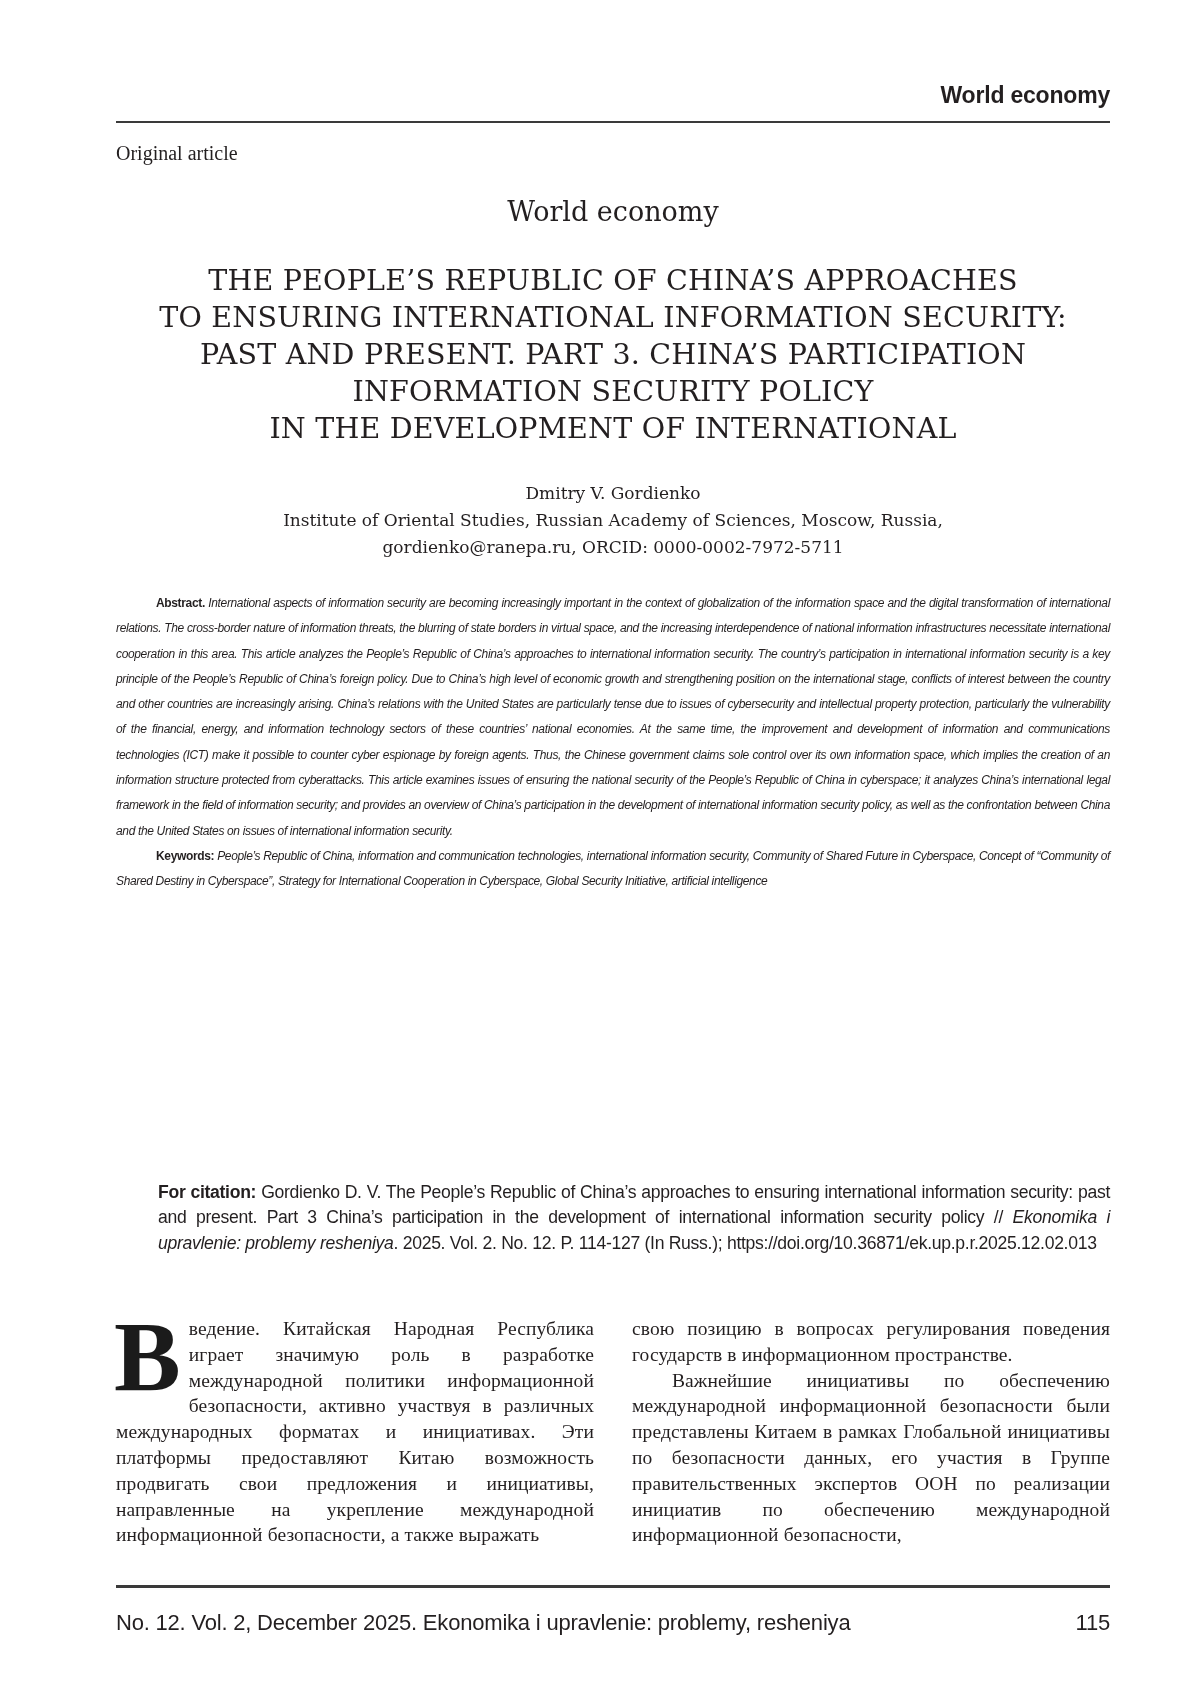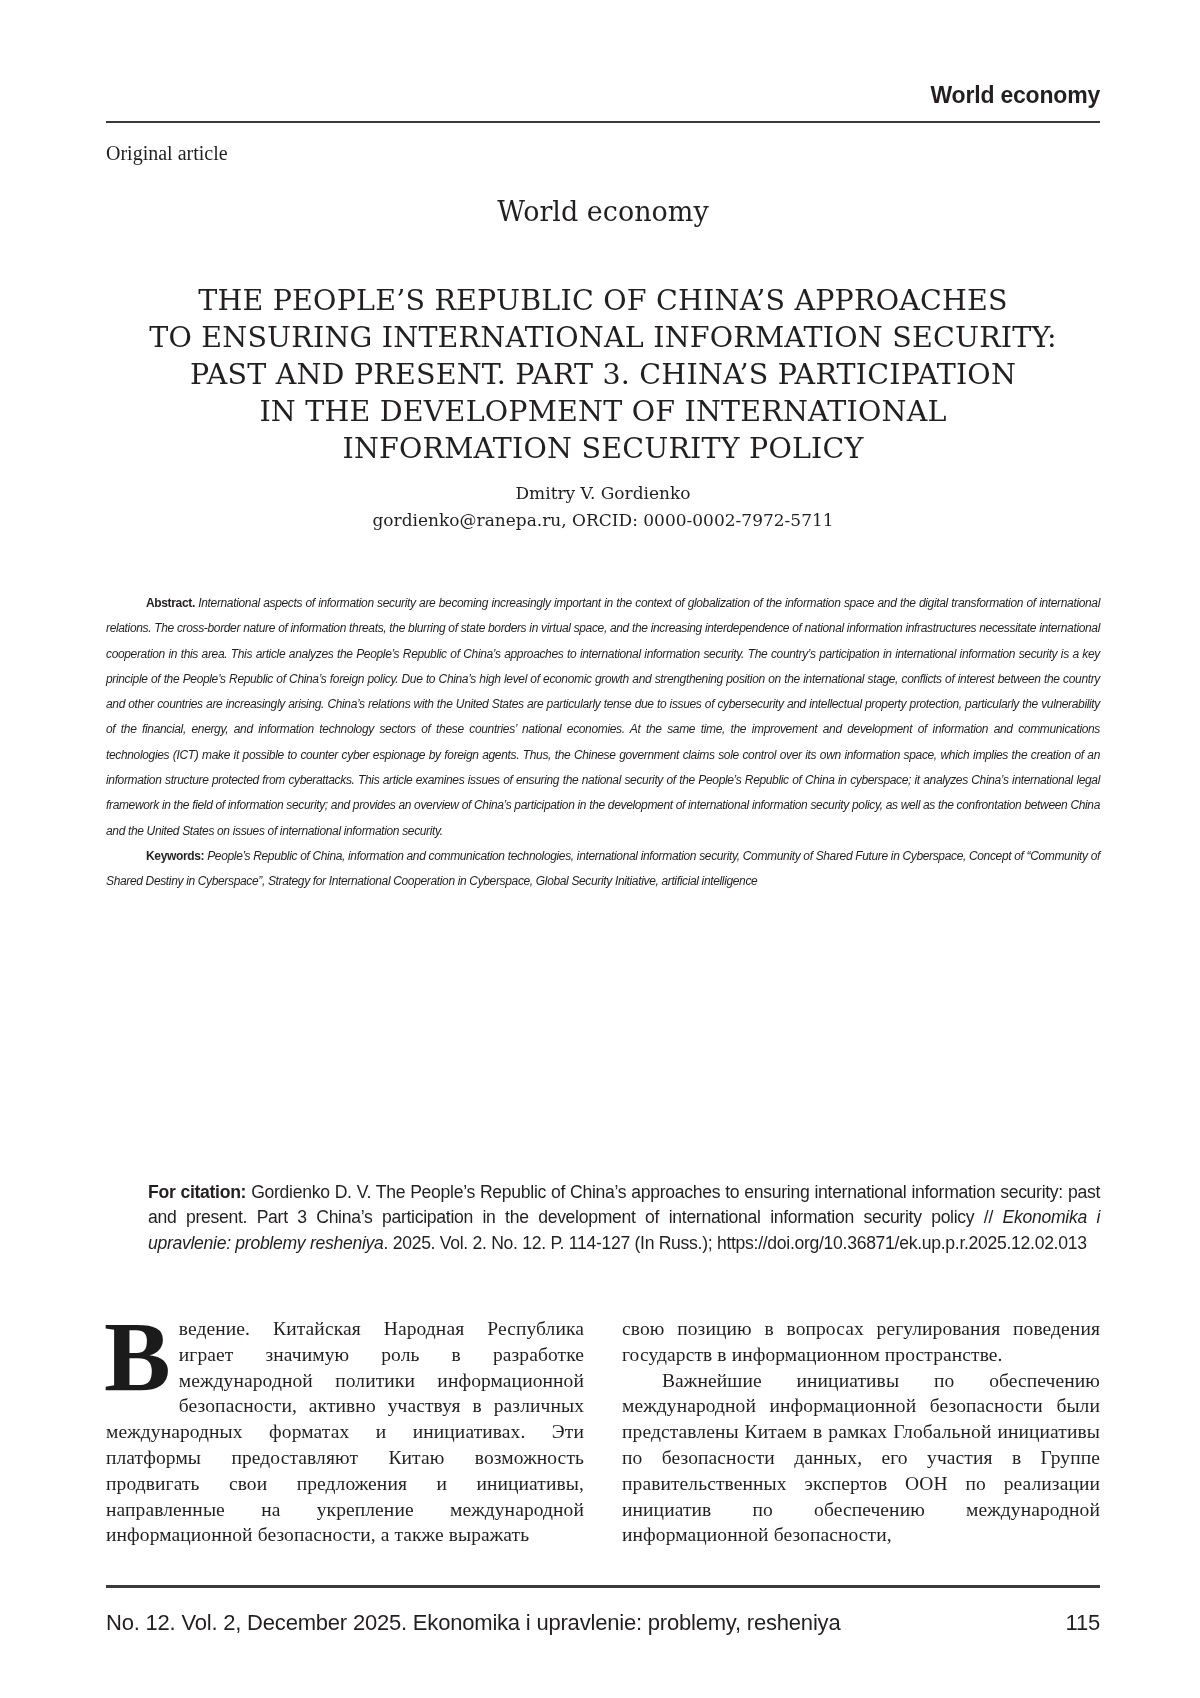--- a/index.html
+++ b/index.html
@@ -1,25 +1,25 @@
 <!DOCTYPE html>
 <html><head>
 <meta charset="utf-8">
 <style>
   html, body { margin: 0; padding: 0; background: #ffffff; }
   body { width: 1200px; height: 1698px; position: relative; overflow: hidden; color: #231f20; }
-  .page { position: absolute; left: 106px; top: 0; width: 994px; height: 1460px; }
+  .page { position: absolute; left: 116px; top: 0; width: 994px; height: 1460px; }
 
   .running-head { position: absolute; right: 0; top: 82px; font-family: "Liberation Sans", sans-serif; font-weight: bold; font-size: 23px; letter-spacing: -0.2px; }
   .head-rule { position: absolute; left: 0; right: 0; top: 121px; height: 0; border-top: 2px solid #3a3a3a; }
 
   .article-type { position: absolute; left: 0; top: 142px; font-family: "Liberation Serif", serif; font-size: 20px; }
   .section-title { position: absolute; left: 0; right: 0; top: 196px; text-align: center; font-family: "DejaVu Serif", serif; font-size: 27px; }
 
-  .title { position: absolute; left: 0; right: 0; top: 262px; text-align: center; font-family: "DejaVu Serif", serif; font-size: 28.5px; line-height: 37px; letter-spacing: 0.2px; margin-top: 20px; }
+  .title { position: absolute; left: 0; right: 0; top: 262px; text-align: center; font-family: "DejaVu Serif", serif; font-size: 28.5px; line-height: 37px; letter-spacing: 0.2px; }
   .title div { white-space: nowrap; }
 
   .author-block { position: absolute; left: 0; right: 0; top: 480px; text-align: center; font-family: "DejaVu Serif", serif; font-size: 17px; line-height: 27px; }
   .author-block div { white-space: nowrap; }
 
   .abstract { position: absolute; left: 0; right: 0; top: 591px; font-family: "Liberation Sans", sans-serif; font-style: italic; font-size: 12px; line-height: 25.3px; text-align: justify; letter-spacing: -0.35px; }
   .abstract p { margin: 0; text-indent: 40px; }
   .abstract .lbl { font-weight: bold; font-style: normal; }
 
   .citation { position: absolute; left: 42px; right: 0; top: 1180px; font-family: "Liberation Sans", sans-serif; font-size: 17.6px; line-height: 25.3px; text-align: justify; letter-spacing: -0.3px; }
@@ -44,26 +44,27 @@
   <div class="running-head">World economy</div>
   <div class="head-rule"></div>
 
   <div class="article-type">Original article</div>
   <div class="section-title">World economy</div>
 
   <div class="title">
     <div>THE PEOPLE’S REPUBLIC OF CHINA’S APPROACHES</div>
     <div>TO ENSURING INTERNATIONAL INFORMATION SECURITY:</div>
     <div>PAST AND PRESENT. PART 3. CHINA’S PARTICIPATION</div>
+    <div>INFORMATION SECURITY POLICY</div>
     <div>IN THE DEVELOPMENT OF INTERNATIONAL</div>
-    <div>INFORMATION SECURITY POLICY</div>
   </div>
 
   <div class="author-block">
     <div>Dmitry V. Gordienko</div>
+    <div>Institute of Oriental Studies, Russian Academy of Sciences, Moscow, Russia,</div>
     <div>gordienko@ranepa.ru, ORCID: 0000-0002-7972-5711</div>
   </div>
 
   <div class="abstract">
     <p><span class="lbl">Abstract.</span> <span>International aspects of information security are becoming increasingly important in the context of globalization of the information space and the digital transformation of international relations. The cross-border nature of information threats, the blurring of state borders in virtual space, and the increasing interdependence of national information infrastructures necessitate international cooperation in this area. This article analyzes the People’s Republic of China’s approaches to international information security. The country’s participation in international information security is a key principle of the People’s Republic of China’s foreign policy. Due to China’s high level of economic growth and strengthening position on the international stage, conflicts of interest between the country and other countries are increasingly arising. China’s relations with the United States are particularly tense due to issues of cybersecurity and intellectual property protection, particularly the vulnerability of the financial, energy, and information technology sectors of these countries’ national economies. At the same time, the improvement and development of information and communications technologies (ICT) make it possible to counter cyber espionage by foreign agents. Thus, the Chinese government claims sole control over its own information space, which implies the creation of an information structure protected from cyberattacks. This article examines issues of ensuring the national security of the People’s Republic of China in cyberspace; it analyzes China’s international legal framework in the field of information security; and provides an overview of China’s participation in the development of international information security policy, as well as the confrontation between China and the United States on issues of international information security.</span></p>
     <p><span class="lbl">Keywords:</span> <span>People’s Republic of China, information and communication technologies, international information security, Community of Shared Future in Cyberspace, Concept of “Community of Shared Destiny in Cyberspace”, Strategy for International Cooperation in Cyberspace, Global Security Initiative, artificial intelligence</span></p>
   </div>
 
   <div class="citation">
     <span class="lbl">For citation:</span>

